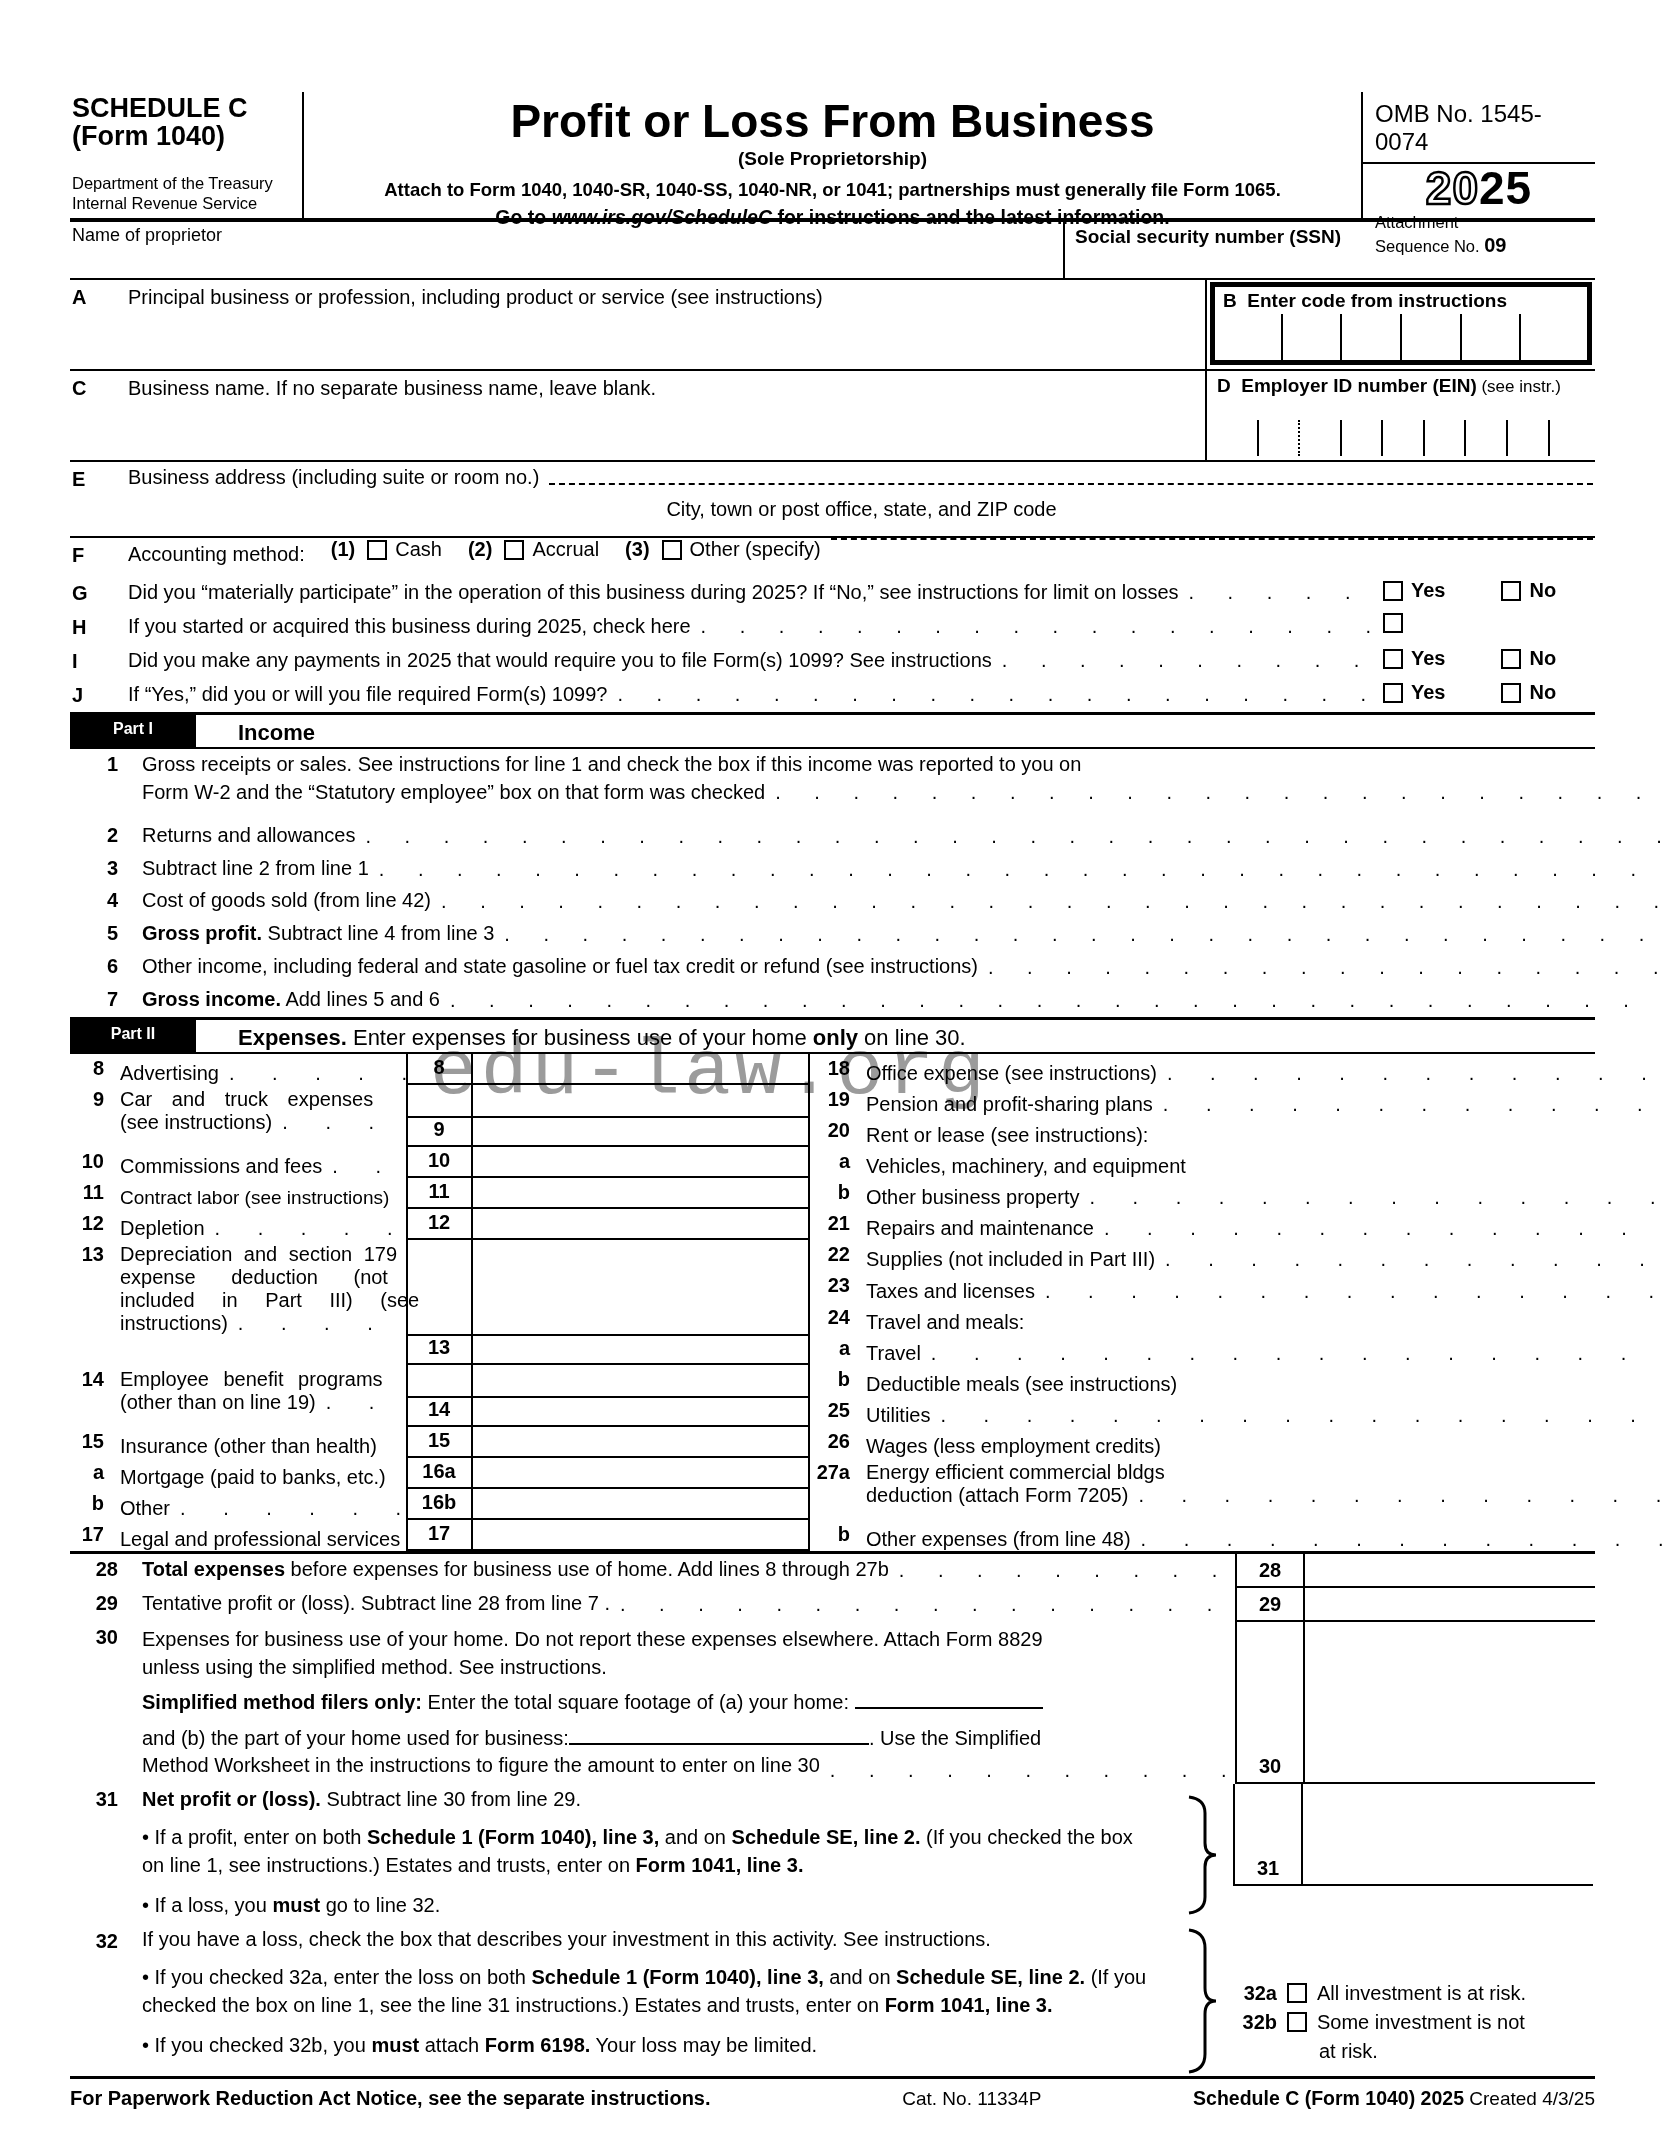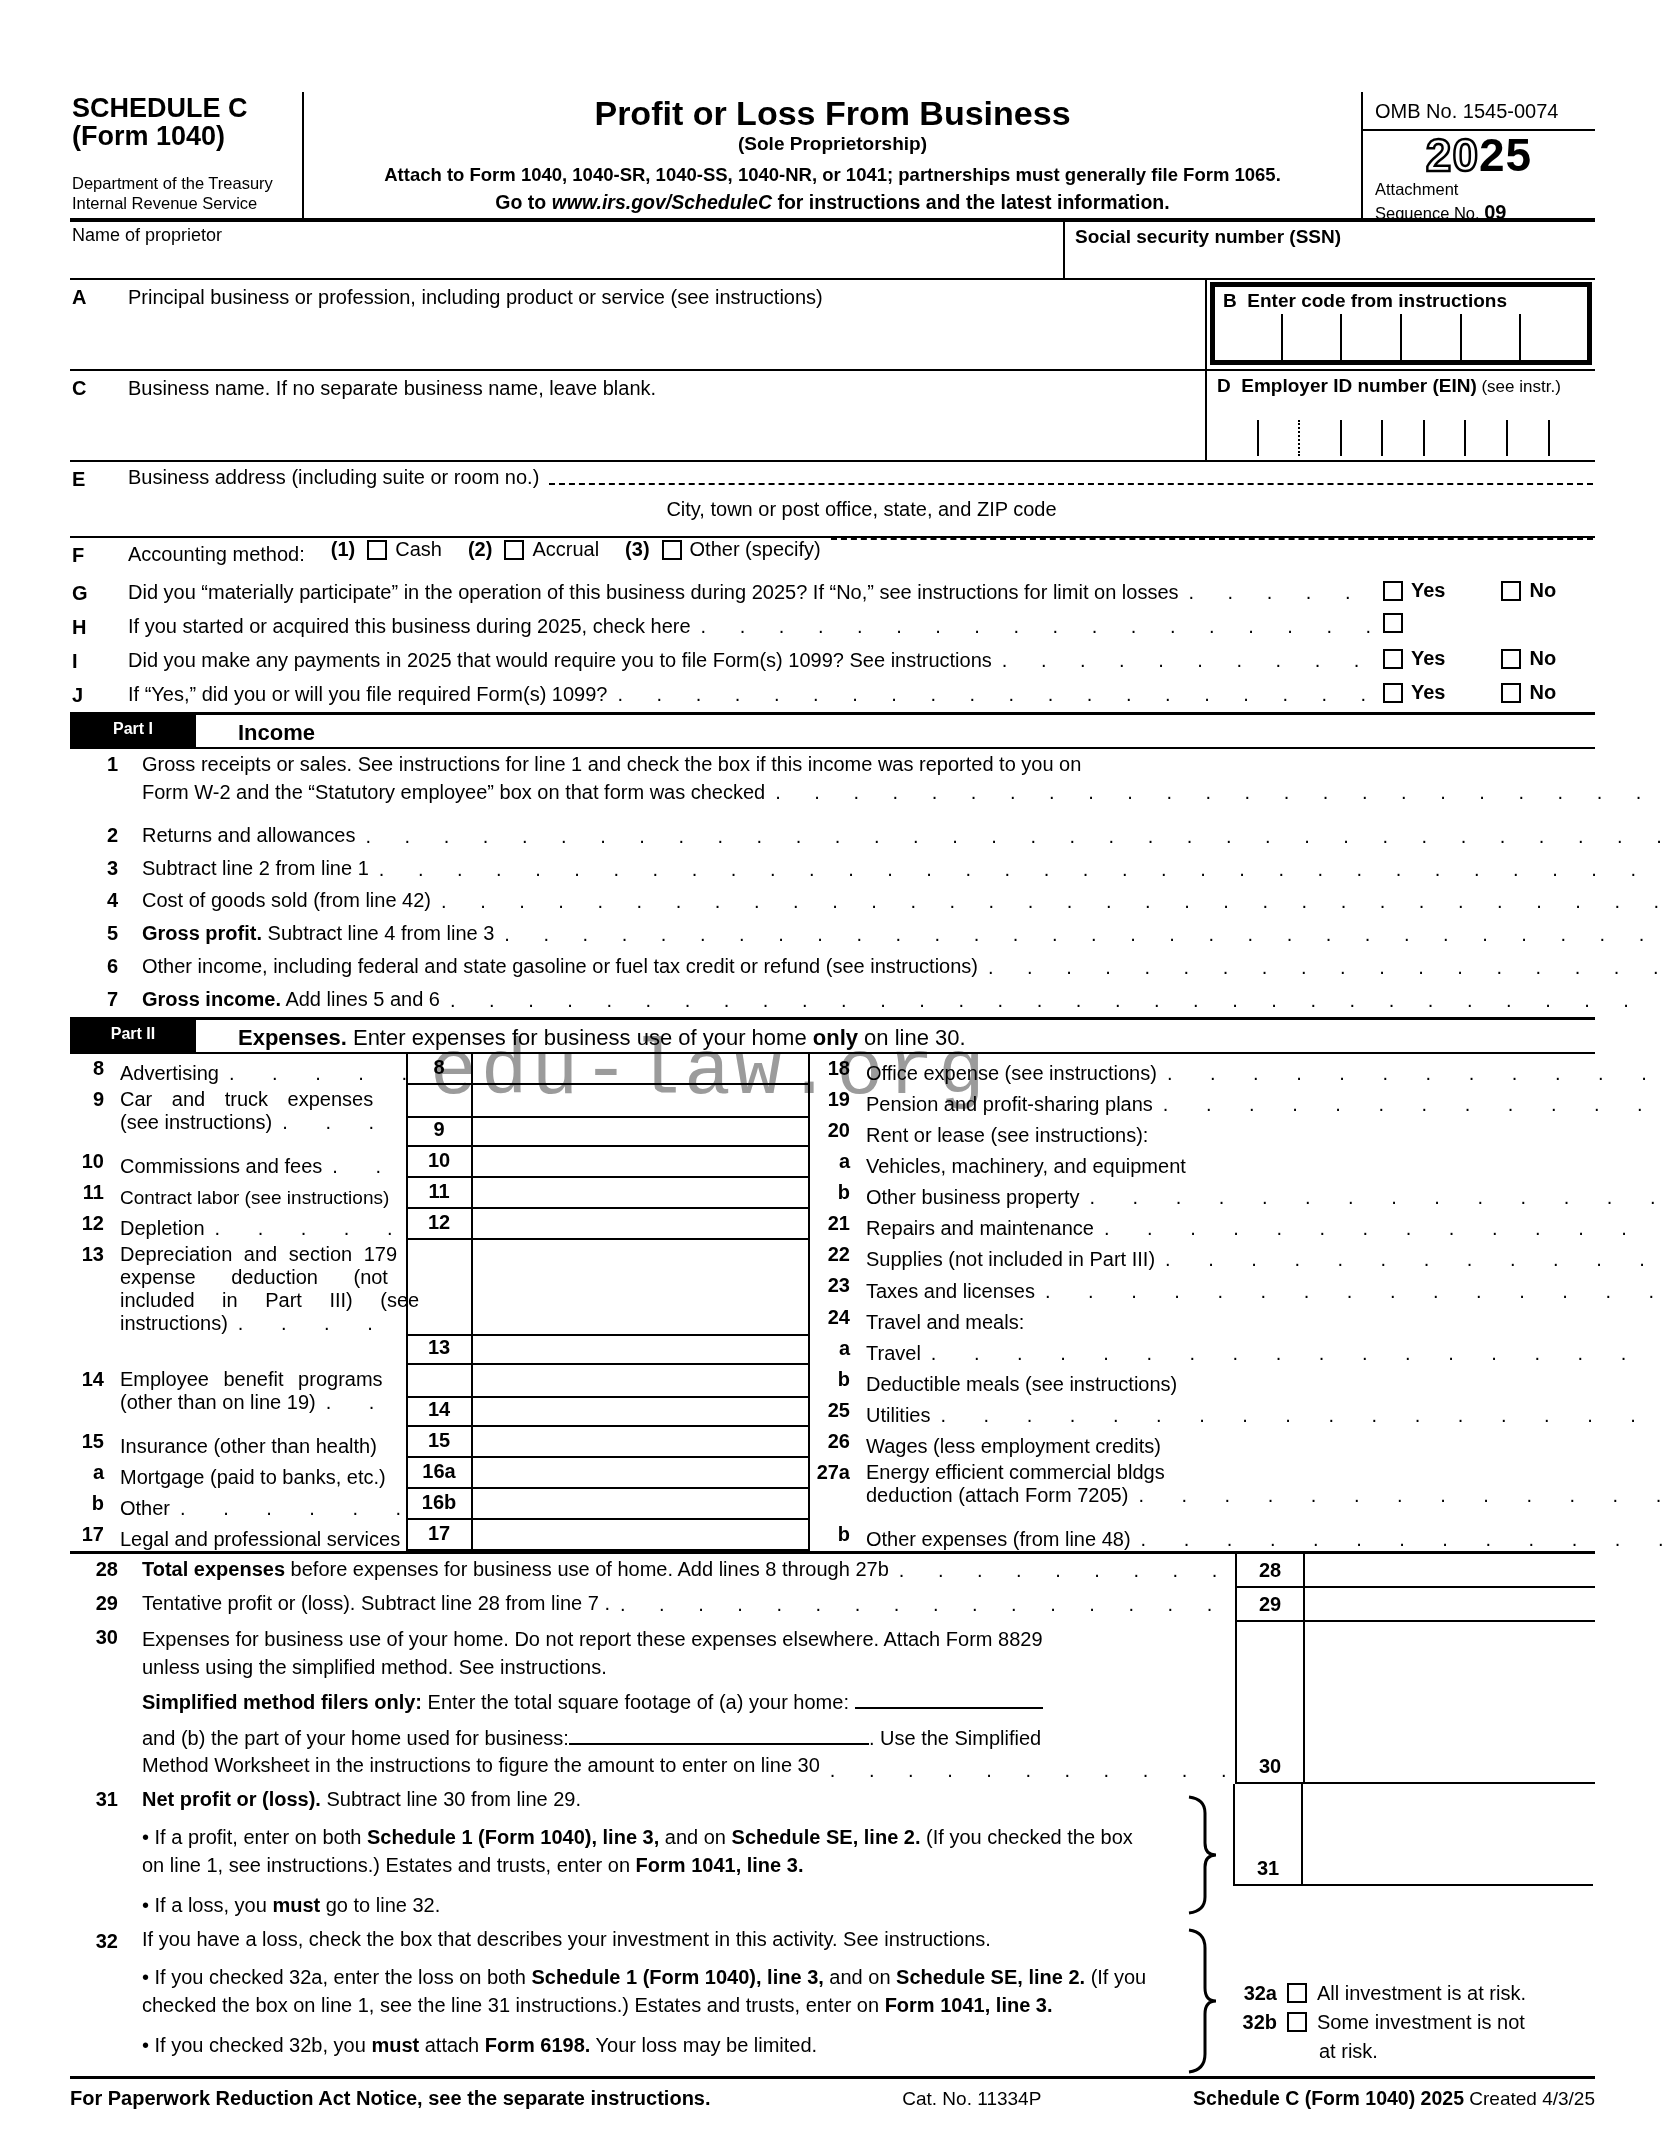--- a/index.html
+++ b/index.html
@@ -18,27 +18,27 @@
     letter-spacing:4px; opacity:.85; pointer-events:none;
   }
   .zlift { position:relative; z-index:1; }
 
   
   .hdr { display:flex; border-bottom:4px solid #000; height:130px; }
   .hdr-left { width:232px; padding:2px 4px 4px 2px; display:flex; flex-direction:column; justify-content:space-between; }
   .hdr-left .sc { font-size:27px; font-weight:bold; line-height:1.05; }
   .hdr-left .dept { font-size:16.5px; line-height:1.25; }
   .hdr-mid { flex:1; border-left:2.5px solid #000; border-right:2.5px solid #000; text-align:center; padding-top:2px; }
-  .hdr-mid .title { font-size:34px; font-weight:bold; }
+  .hdr-mid .title { font-size:46px; font-weight:bold; }
   .hdr-mid .subtitle { font-size:19px; font-weight:bold; }
   .hdr-mid .attach { font-size:18.5px; font-weight:bold; margin-top:9px; }
   .hdr-mid .goto { font-size:19.5px; font-weight:bold; margin-top:5px; }
   .hdr-mid .goto i { font-style:italic; }
   .hdr-right { width:232px; display:flex; flex-direction:column; }
-  .omb { font-size:20px; padding:8px 0 6px 12px; border-bottom:2px solid #000; }
+  .omb { font-size:24px; padding:8px 0 6px 12px; border-bottom:2px solid #000; }
   .yearline { font-size:46px; text-align:center; line-height:1.05; letter-spacing:1px; }
   .yr20 { color:#fff; -webkit-text-stroke:2.5px #000; font-weight:bold; }
   .yr25 { font-weight:bold; }
   .attch { font-size:16.5px; padding-left:12px; line-height:1.25; }
   .attch b { font-size:20px; }
 
   
   .namerow { display:flex; border-bottom:2.5px solid #000; height:58px; }
   .namerow .nl { flex:1; font-size:18px; padding:3px 0 0 2px; }
   .namerow .ssn { width:532px; border-left:2px solid #000; font-size:19px; font-weight:bold; padding:4px 0 0 10px; }

